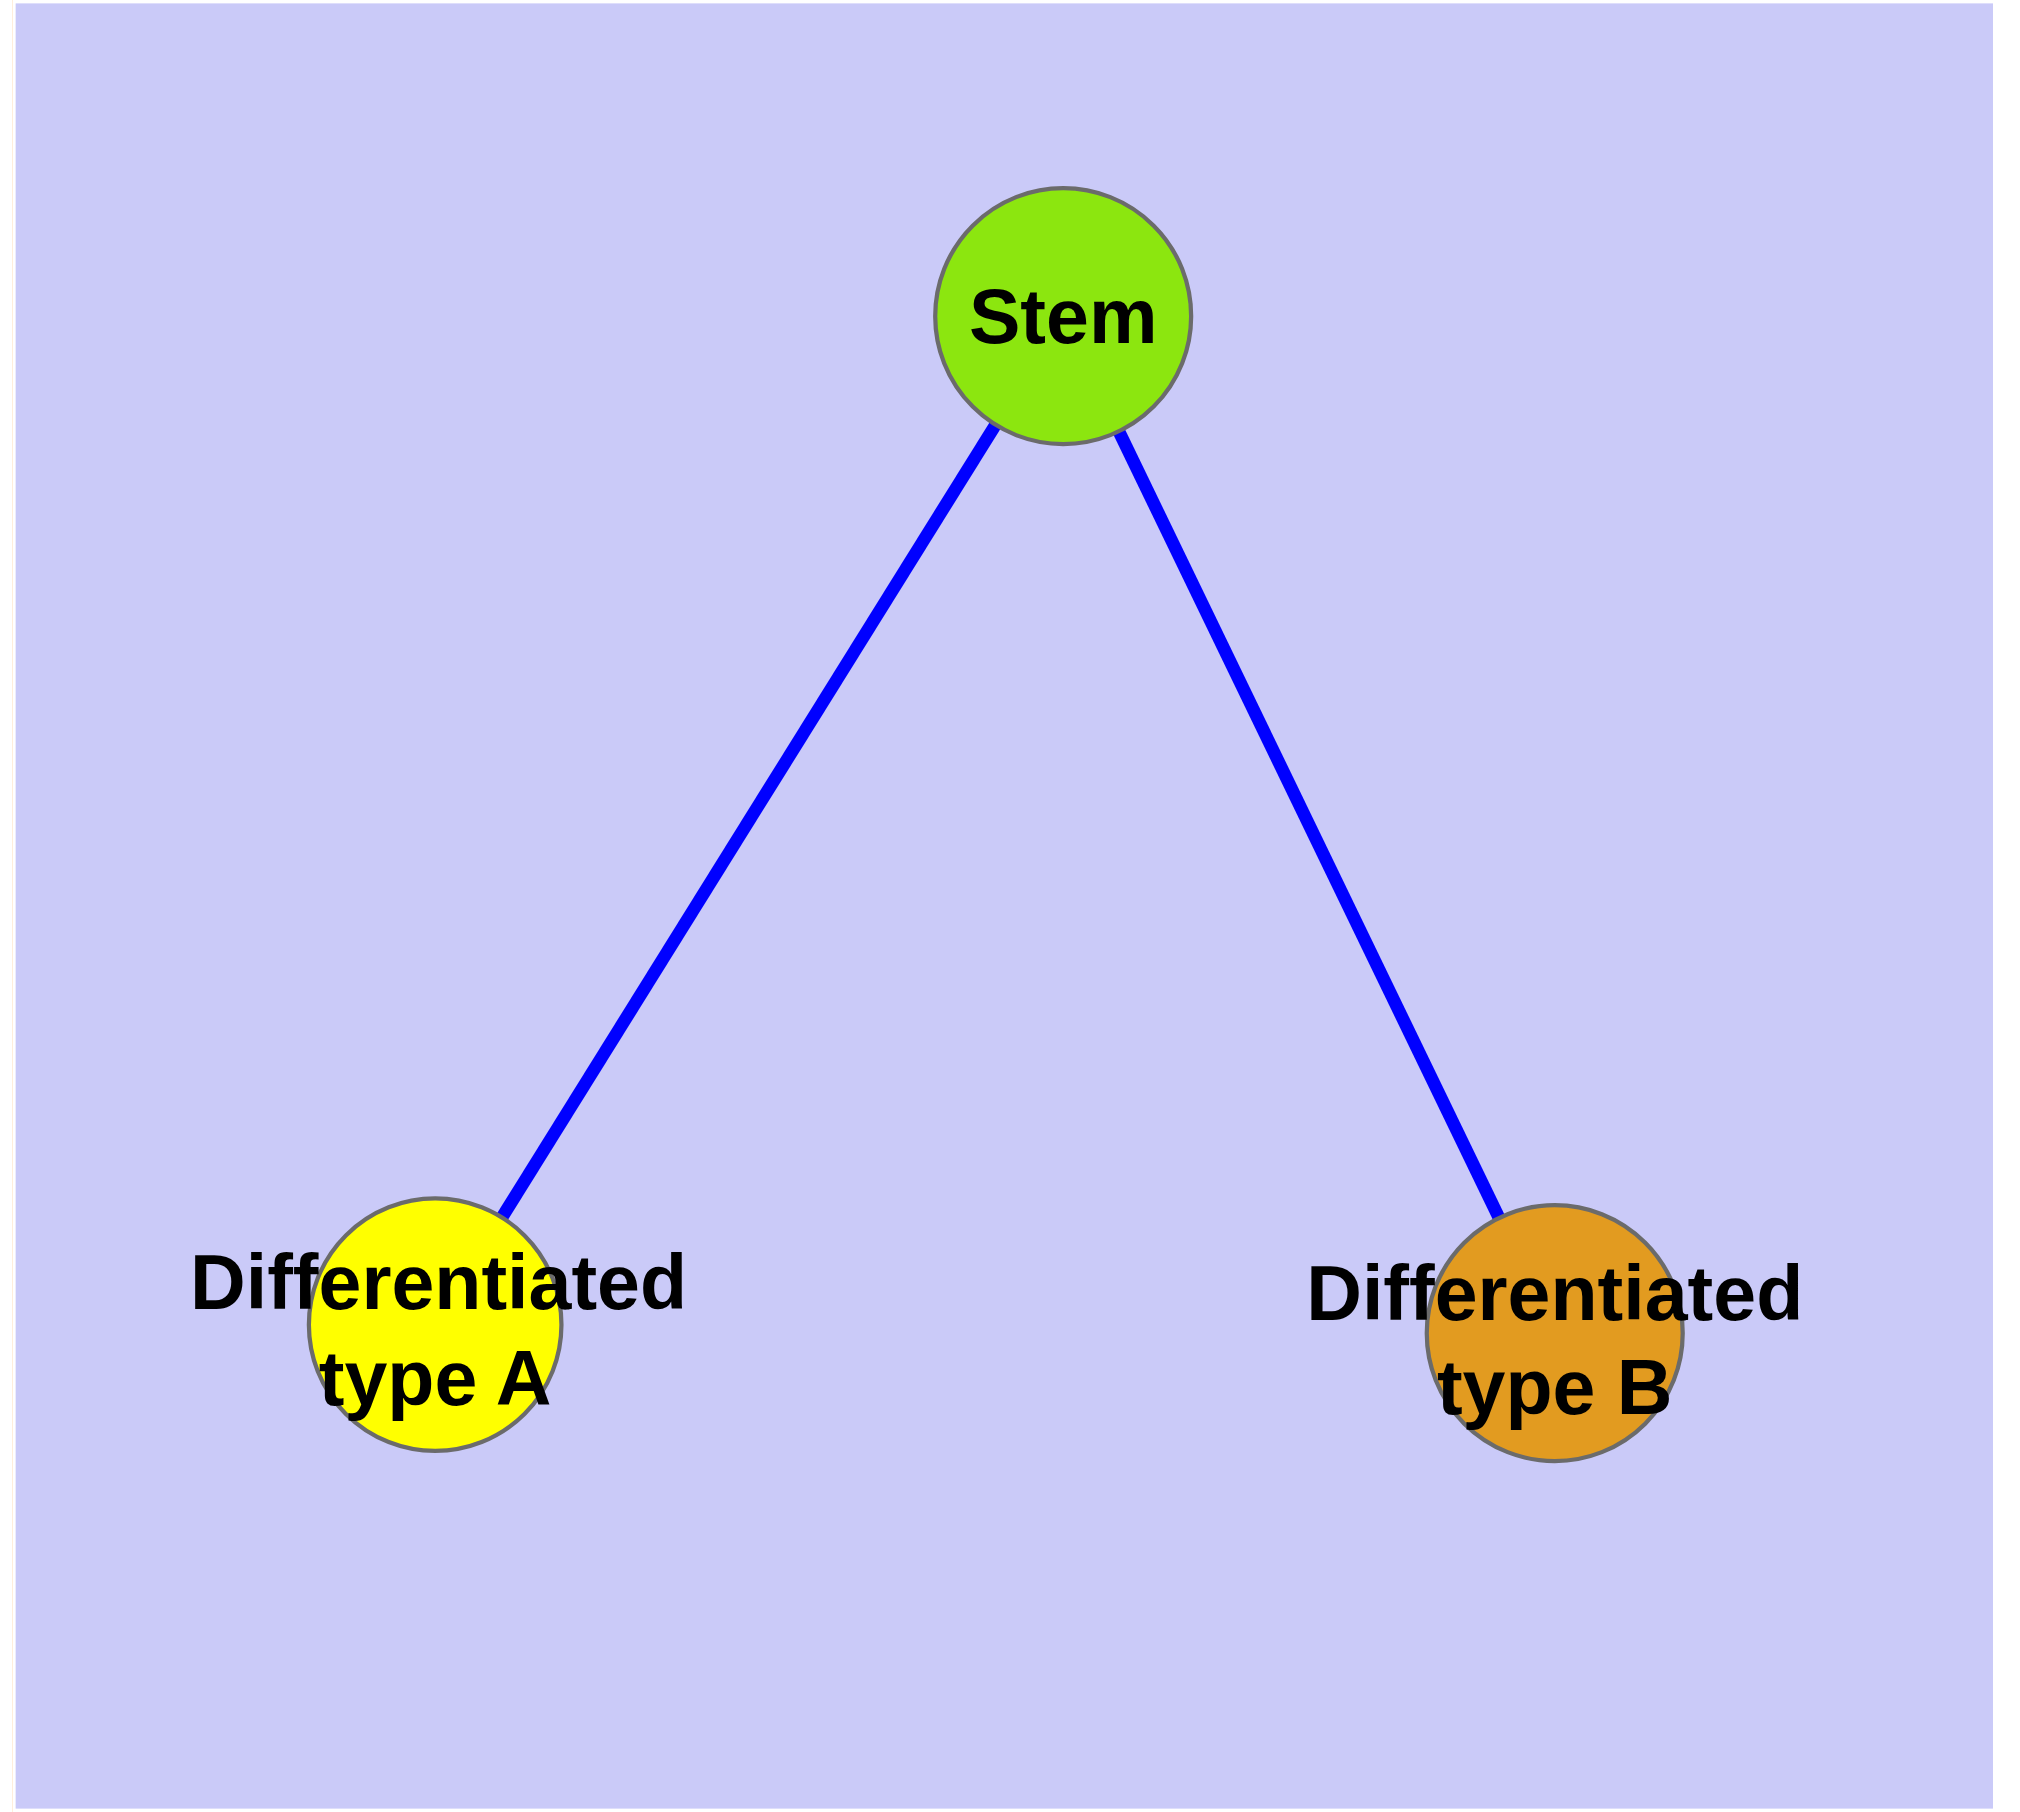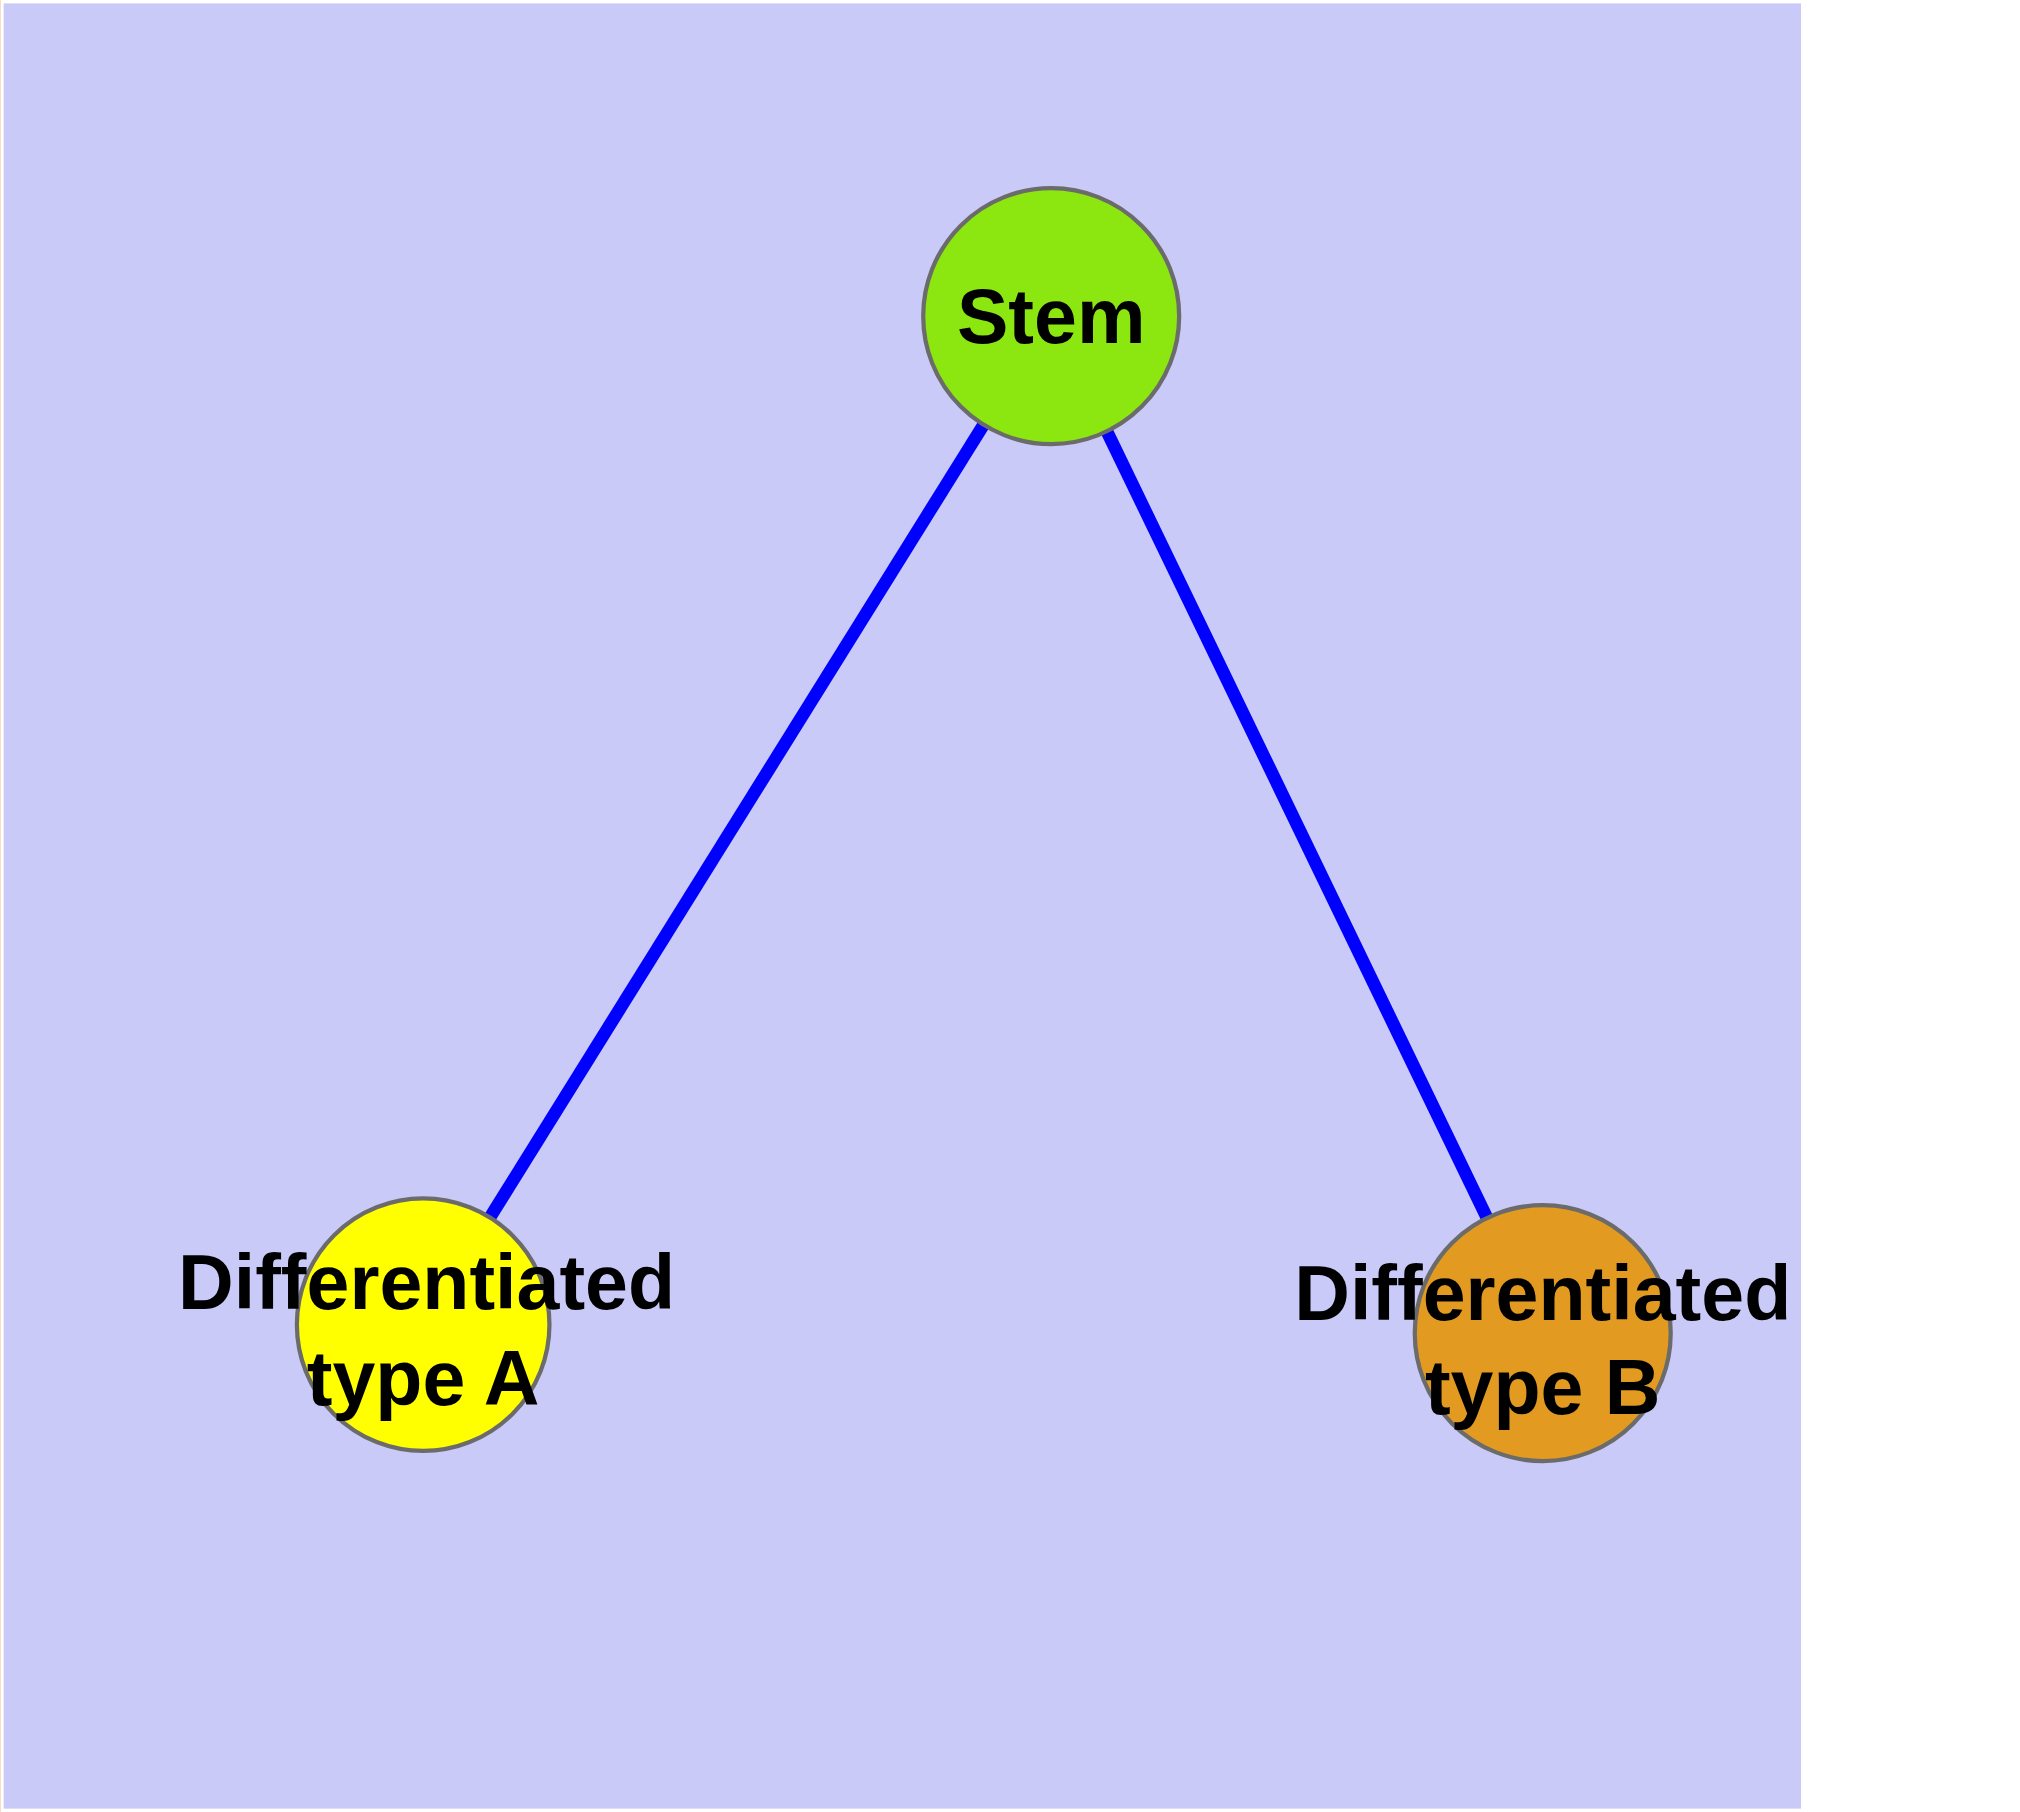--- a/index.html
+++ b/index.html
@@ -2,24 +2,25 @@
 <html style="font-size:13.6px"><head>
 <meta charset="utf-8">
 <style>
   html, body {
     margin: 0;
     padding: 0;
     background: #ffffff;
   }
   .page {
     position: relative;
-    width: 1801px;
+    width: 1981px;
     height: 1812px;
-    background: #f97316;
+    background: #fdba74;
     overflow: hidden;
+    margin-left: 12px;
   }
   svg.diagram {
     display: block;
     width: 2021px;
     height: 1812px;
   }
   .node-label {
     font-family: "Liberation Sans", "DejaVu Sans", sans-serif;
     font-weight: bold;
     font-size: 91px;

